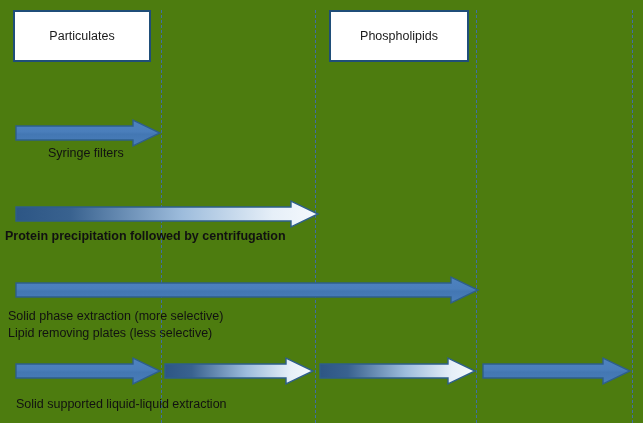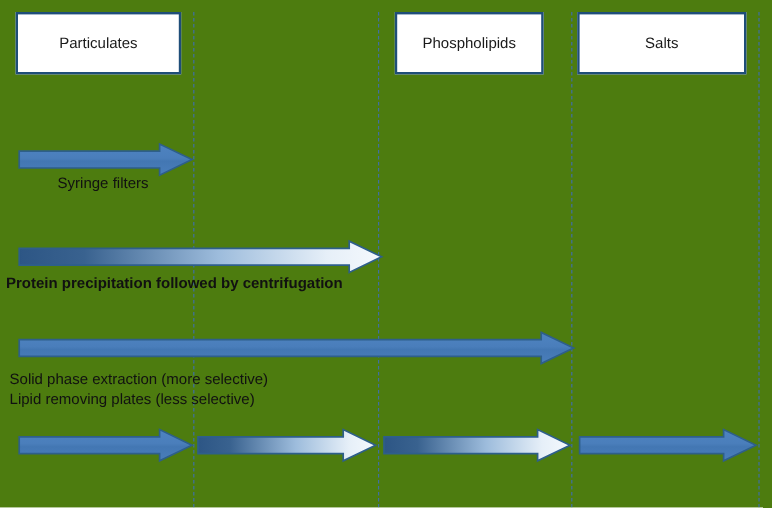--- a/index.html
+++ b/index.html
@@ -78,25 +78,22 @@
         <stop offset="45%" stop-color="#4a7ebb"></stop>
         <stop offset="55%" stop-color="#4377b3"></stop>
         <stop offset="100%" stop-color="#4a7ebb"></stop>
       </linearGradient>
     </defs>
   </svg>
 
   <div class="cat-box" style="left:13px;top:10px;width:138px;height:52px;">
     <span class="cat-label">Particulates</span>
   </div>
-  <div class="cat-box" style="left:329px;top:10px;width:124px;height:52px;">
+  <div class="cat-box" style="left:329px;top:10px;width:140px;height:52px;">
     <span class="cat-label">Phospholipids</span>
-  </div>
-  <div class="cat-box" style="left:481px;top:10px;width:141px;height:52px;">
-    <span class="cat-label">Salts</span>
   </div>
 
   <div class="divider" style="left:161px;top:10px;height:413px;"></div>
   <div class="divider" style="left:315px;top:10px;height:413px;"></div>
   <div class="divider" style="left:476px;top:10px;height:413px;"></div>
   <div class="divider" style="left:632px;top:10px;height:413px;"></div>
 
   <div class="arrow" style="left:16px;top:120px;width:144px;height:26px;">
     <svg width="144" height="26" viewBox="0 0 144 26" preserveAspectRatio="none">
       <polygon points="0,6 117,6 117,0 144,13 117,26 117,20 0,20" fill="url(#gradSolid)" stroke="#2e5f8a" stroke-width="1.4" stroke-linejoin="miter"></polygon>
@@ -132,14 +129,15 @@
   <div class="arrow" style="left:320px;top:358px;width:155px;height:26px;">
     <svg width="155" height="26" viewBox="0 0 155 26" preserveAspectRatio="none">
       <polygon points="0,6 128,6 128,0 155,13 128,26 128,20 0,20" fill="url(#gradFade)" stroke="#2e5f8a" stroke-width="1.4" stroke-linejoin="miter"></polygon>
     </svg>
   </div>
   <div class="arrow" style="left:483px;top:358px;width:147px;height:26px;">
     <svg width="147" height="26" viewBox="0 0 147 26" preserveAspectRatio="none">
       <polygon points="0,6 120,6 120,0 147,13 120,26 120,20 0,20" fill="url(#gradSolid)" stroke="#2e5f8a" stroke-width="1.4" stroke-linejoin="miter"></polygon>
     </svg>
   </div>
+  <div class="proc-label" style="left:16px;top:396px;">Solid supported  liquid-liquid extraction</div>
 
 </div>
 
 </body></html>

